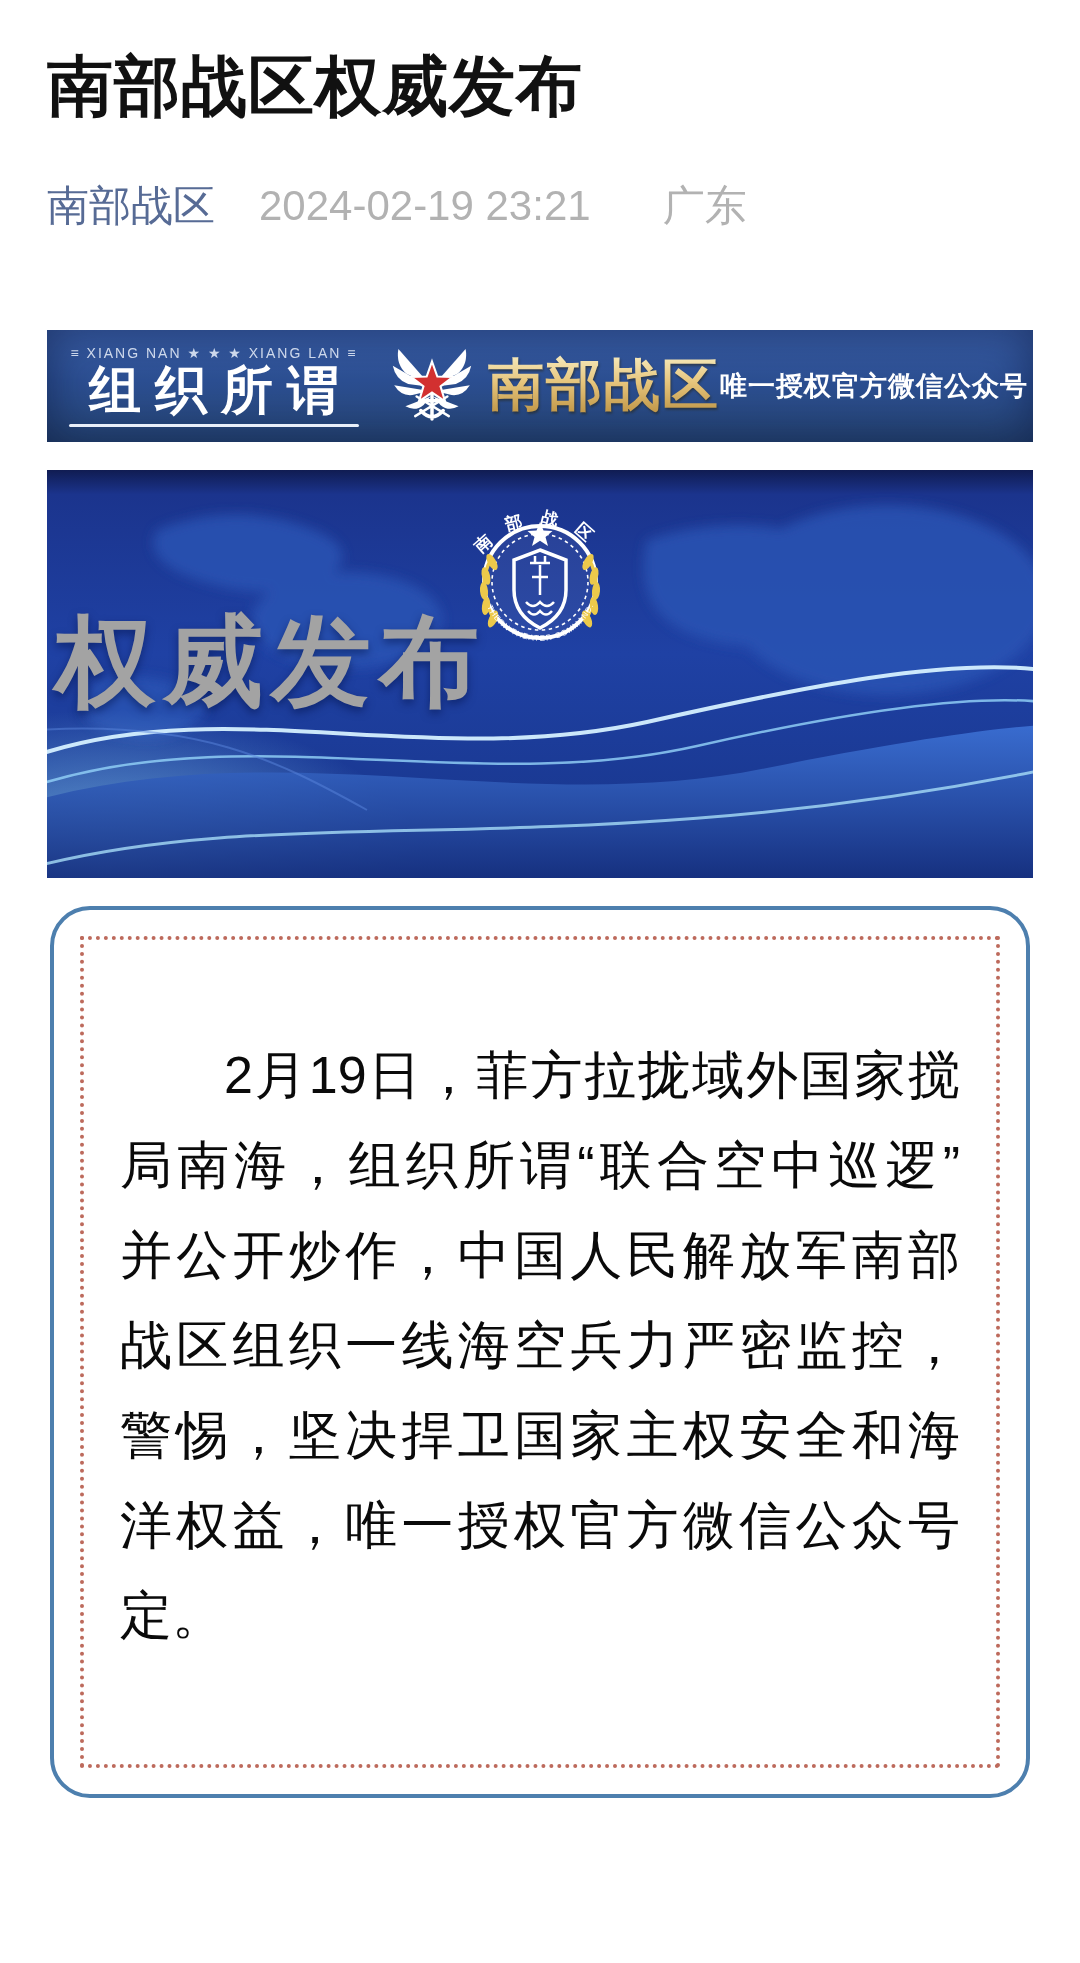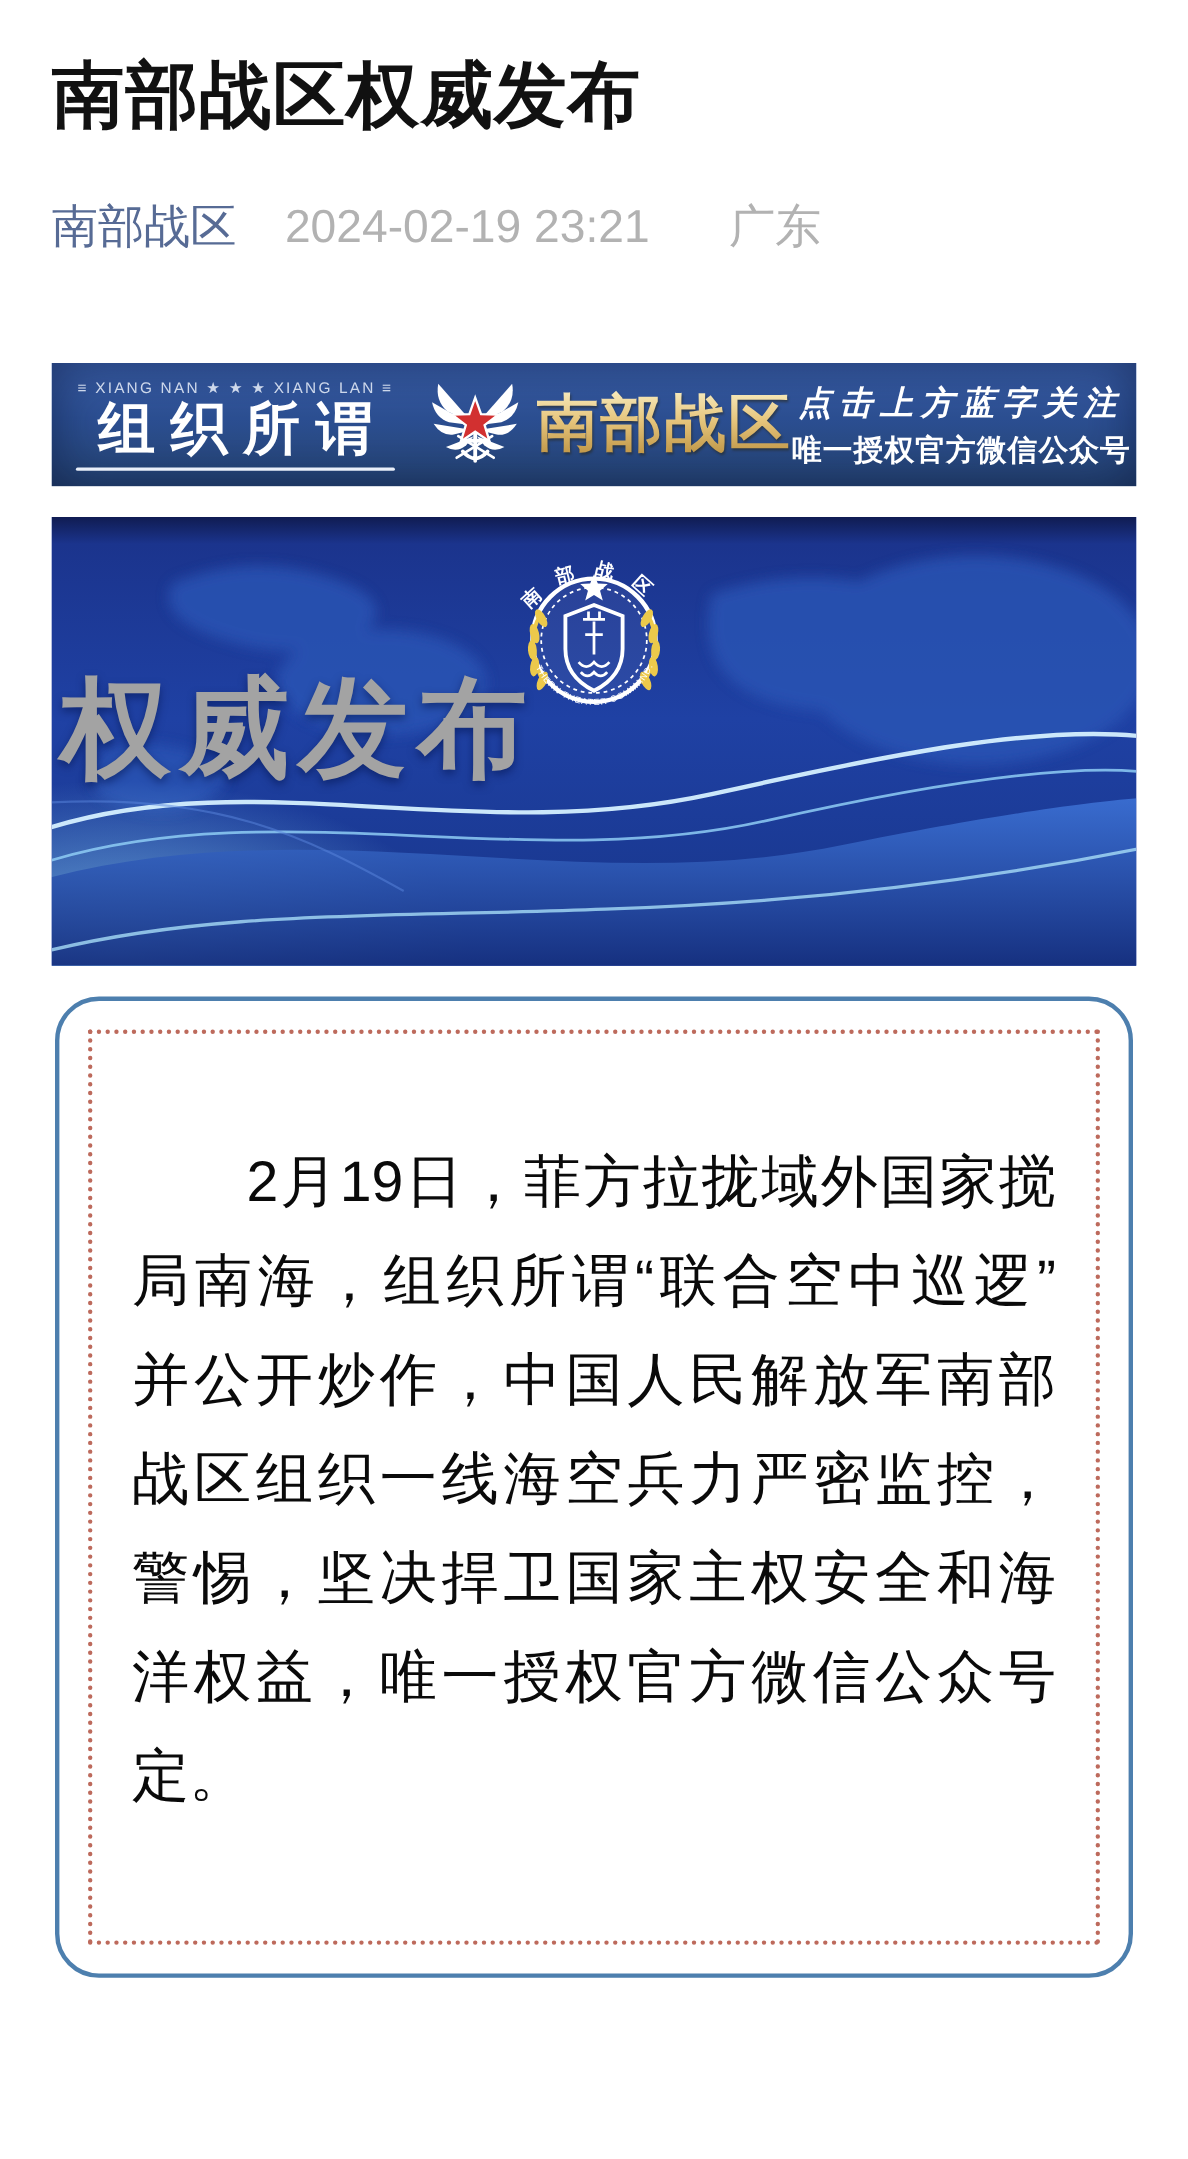--- a/index.html
+++ b/index.html
@@ -87,21 +87,20 @@
         <path d="M58 80 L22 94 Q36 102 48 92 Z"></path>
       </g>
       <path d="M38 80 L84 108 M82 80 L36 108" stroke="#ffffff" stroke-width="3.5" stroke-linecap="round"></path>
       <path d="M60 68 V112 M47 86 H73 M44 100 Q60 118 76 100" stroke="#ffffff" stroke-width="5" fill="none" stroke-linecap="round"></path>
       <path d="M60 30 L67.6 51.4 L90 52 L72.2 65.6 L78.7 87 L60 74.3 L41.3 87 L47.8 65.6 L30 52 L52.4 51.4 Z" fill="#d23030" stroke="#ffffff" stroke-width="3"></path>
     </svg>
 
     <div class="bs-gold">南部战区</div>
 
     <div class="bs-right">
-      <div class="bs-r1">点击上方蓝字关注</div>
       <div class="bs-r2">唯一授权官方微信公众号</div>
     </div>
   </div>
 
   <div class="banner-large">
     <svg class="bl-bg" viewBox="0 0 986 408" preserveAspectRatio="none">
       <defs>
         <linearGradient id="bgGrad" x1="0" y1="0" x2="0" y2="1">
           <stop offset="0" stop-color="#101c52"></stop>
           <stop offset="0.06" stop-color="#1b348d"></stop>

